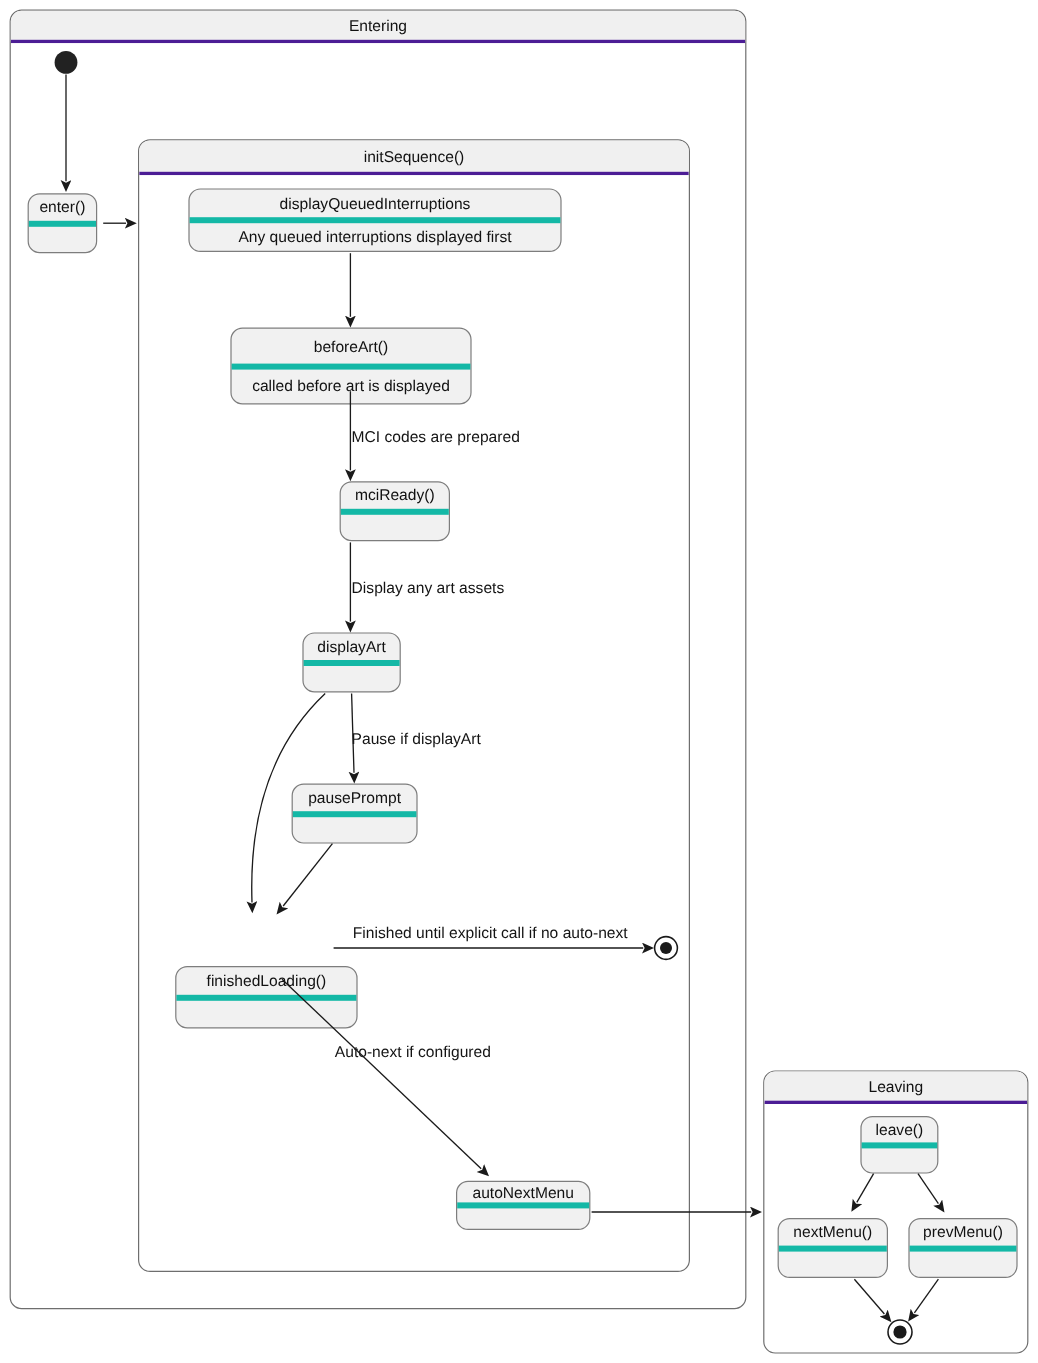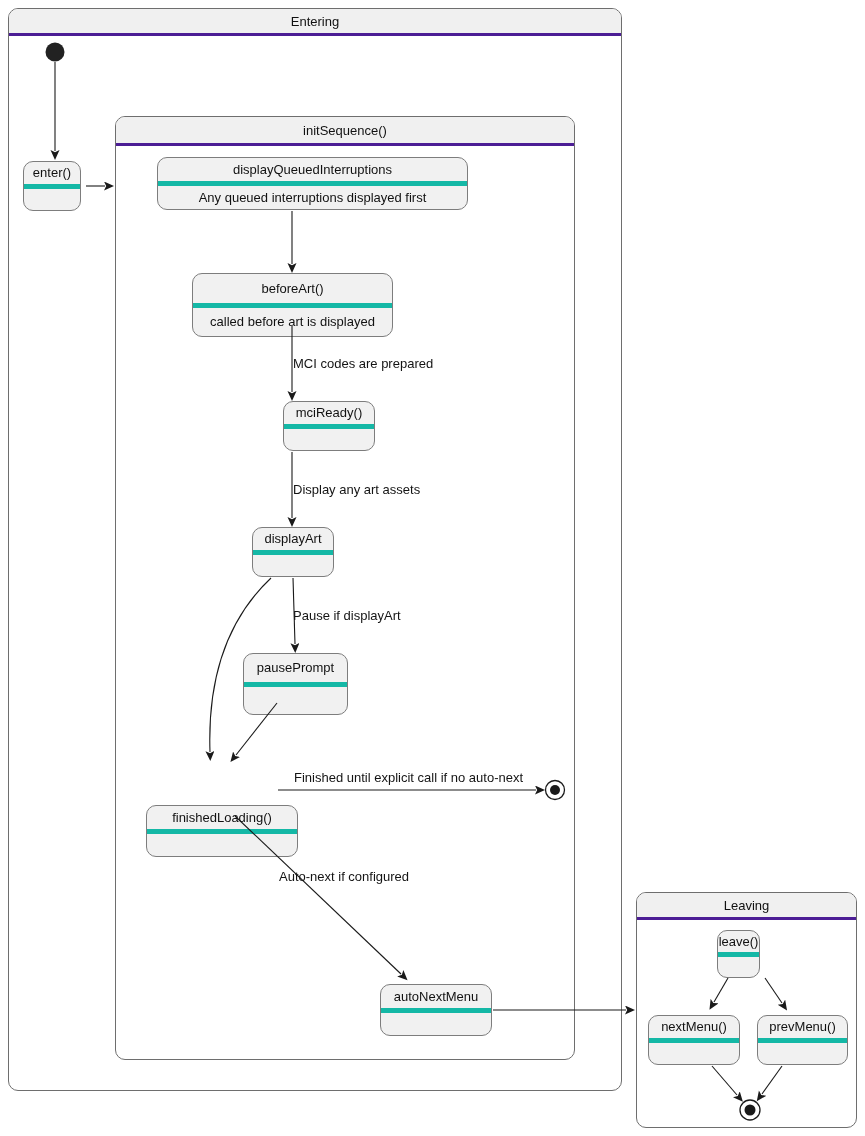--- a/index.html
+++ b/index.html
@@ -69,36 +69,36 @@
   <div class="state" style="left:247px;top:401px;width:92px;height:50px;margin-left:36px;">
     <div class="title">mciReady()</div>
     <div class="body"></div>
   </div>
 
   <div class="state" style="left:252px;top:527px;width:82px;height:50px;">
     <div class="title">displayArt</div>
     <div class="body"></div>
   </div>
 
-  <div class="state" style="left:243px;top:653px;width:105px;height:62px;">
+  <div class="state" style="left:243px;top:653px;width:105px;height:50px;">
     <div class="title">pausePrompt</div>
     <div class="body"></div>
   </div>
 
   <div class="state" style="left:146px;top:805px;width:152px;height:52px;">
     <div class="title">finishedLoading()</div>
     <div class="body"></div>
   </div>
 
-  <div class="state" style="left:380px;top:984px;width:112px;height:52px;">
+  <div class="state" style="left:380px;top:984px;width:112px;height:41px;">
     <div class="title">autoNextMenu</div>
     <div class="body"></div>
   </div>
 
-  <div class="state" style="left:717px;top:930px;width:43px;height:48px;">
+  <div class="state" style="left:717px;top:930px;width:65px;height:48px;">
     <div class="title">leave()</div>
     <div class="body"></div>
   </div>
 
   <div class="state" style="left:648px;top:1015px;width:92px;height:50px;text-align:right;">
     <div class="title">nextMenu()</div>
     <div class="body"></div>
   </div>
 
   <div class="state" style="left:757px;top:1015px;width:91px;height:50px;">

